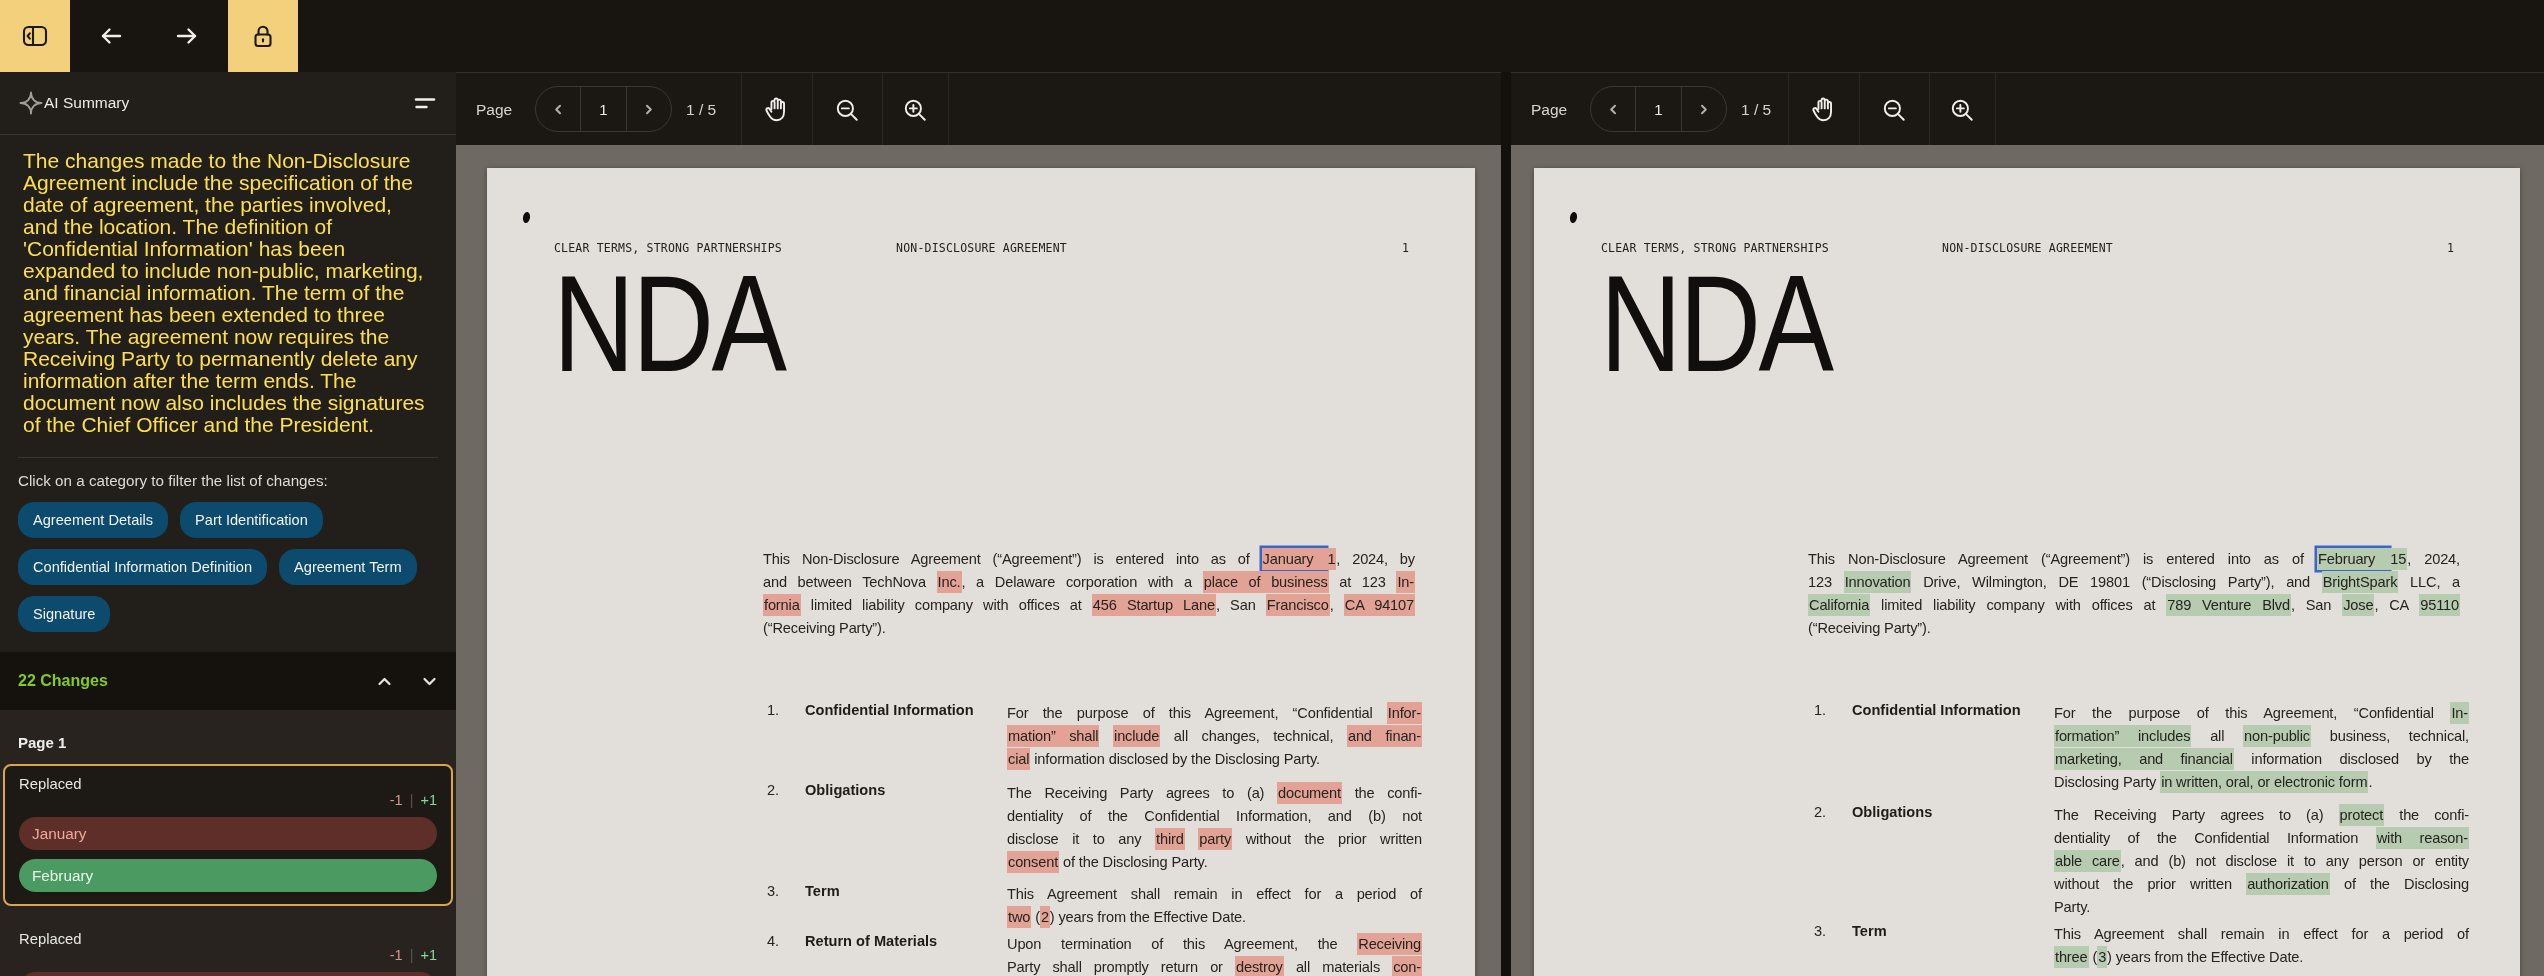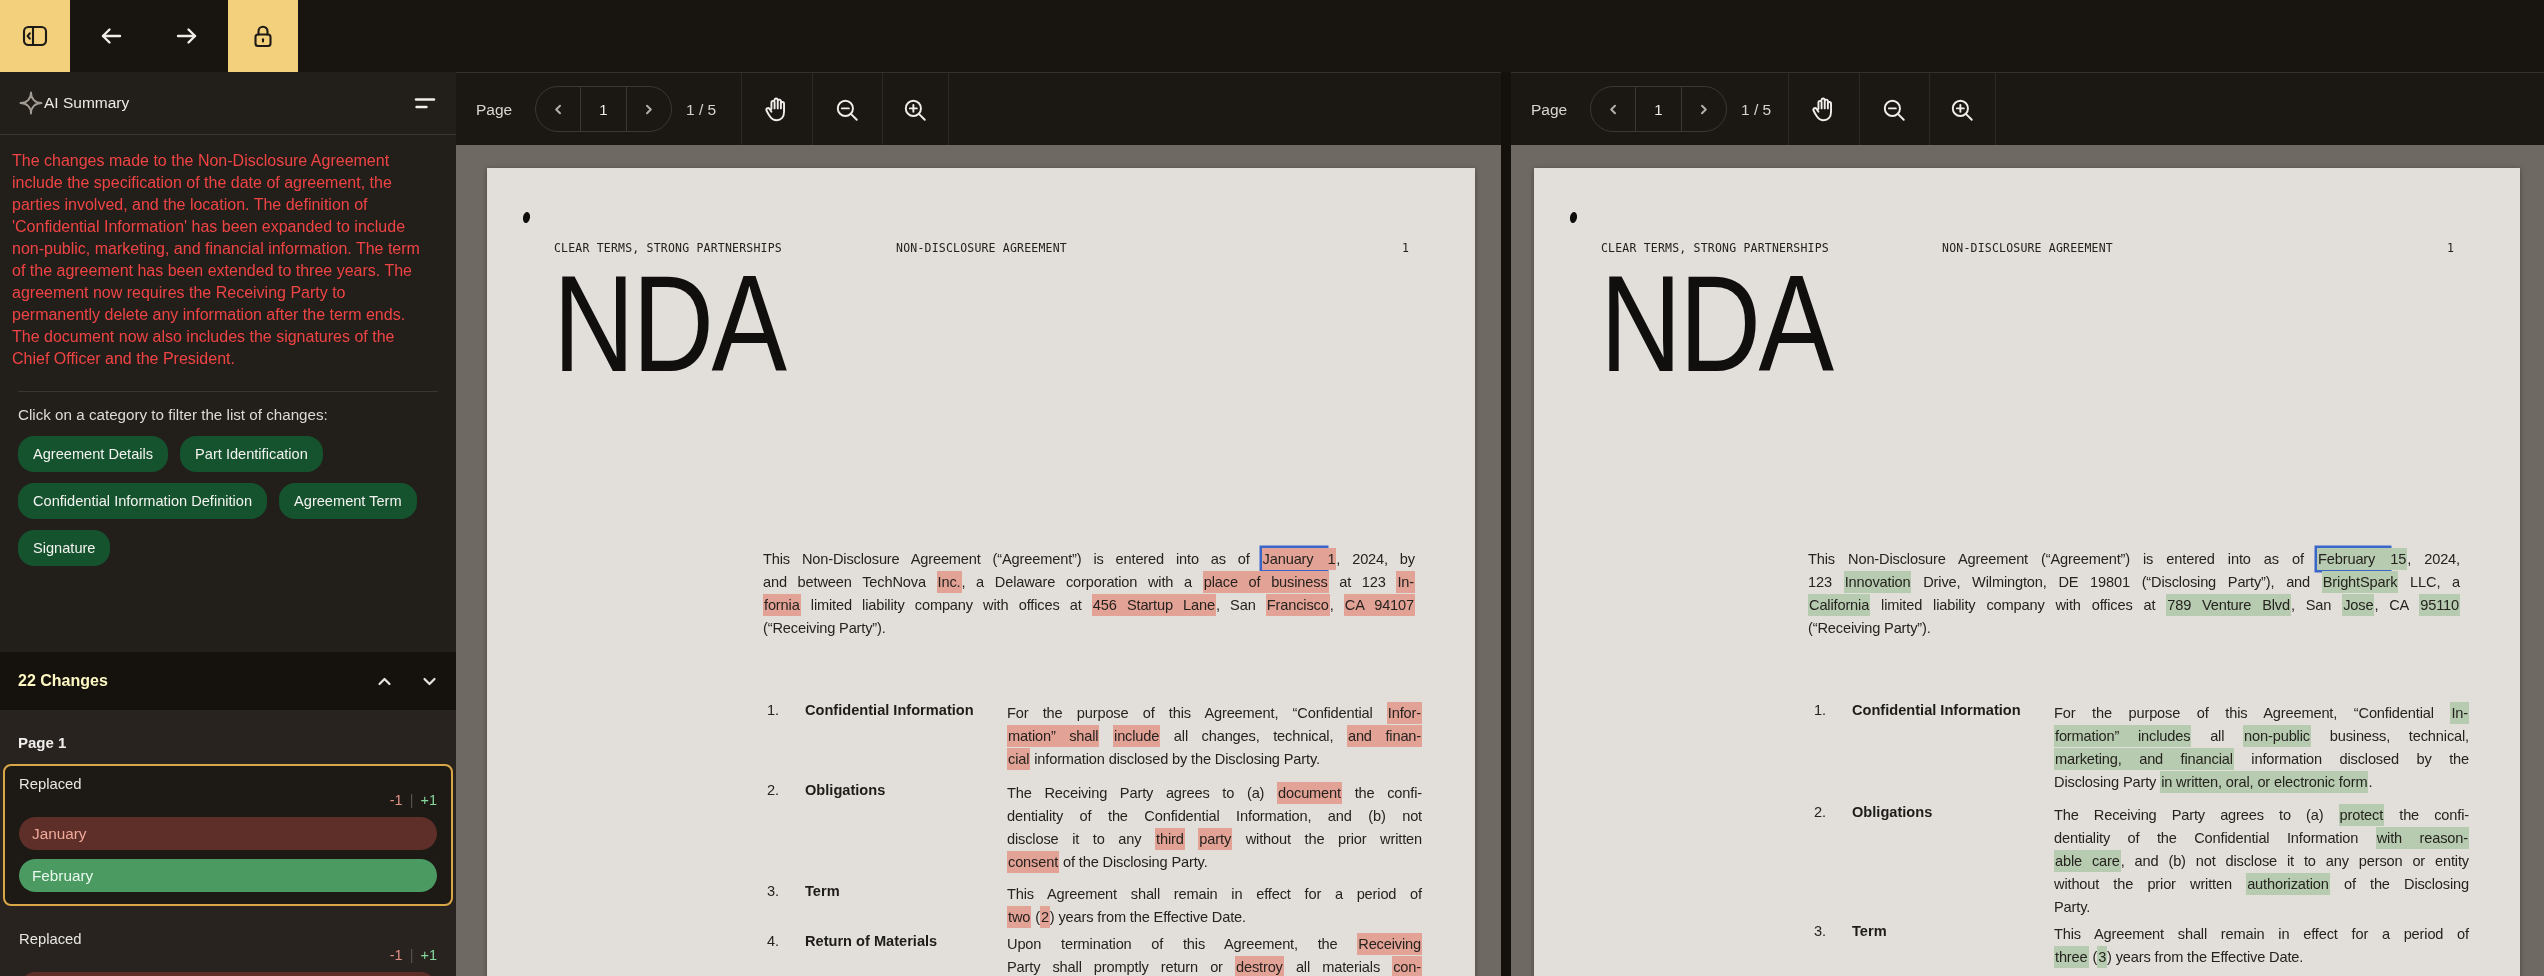--- a/index.html
+++ b/index.html
@@ -12,29 +12,29 @@
   .tbtn { width:70px; height:72px; display:flex; align-items:center; justify-content:center; }
   .tbtn.active { background:#f2d07c; }
 
   
   .sidebar { position:absolute; top:72px; left:0; width:456px; bottom:0; background:#221e1a;
              color:#d8d4d0; overflow:hidden; z-index:20; }
   .sb-head { height:63px; display:flex; align-items:center; padding:0 18px;
              border-bottom:1px solid #3a352f; }
   .sb-title { font-size:15.5px; color:#eceae7; }
   .sb-filter { margin-left:auto; }
-  .sb-summary { padding:15px 18px 0 12px; font-size:16px; line-height:22px; color:#ef4444; width:448px; }
+  .sb-summary { padding:15px 18px 0 23px; font-size:21px; line-height:22px; color:#fde047; width:448px; }
   .sb-div { border-top:1px solid #3a352f; margin:21px 18px 0 18px; }
   .sb-instr { padding:14px 18px 0 18px; font-size:15.2px; color:#dedad6; }
   .chips { padding:13px 18px 0 18px; max-width:448px; display:flex; flex-wrap:wrap; gap:11px 12px; }
-  .chip { background:#14532d; color:#f4f3f1; height:31px; border-radius:16px; padding:18px 15px;
+  .chip { background:#0c4a6e; color:#f4f3f1; height:31px; border-radius:16px; padding:18px 15px;
           font-size:14.6px; display:flex; align-items:center; white-space:nowrap; cursor:pointer; }
   .changes-head { position:absolute; top:580px; left:0; right:0; height:58px; background:#15110d;
                   display:flex; align-items:center; padding:0 18px; }
-  .changes-title { font-size:16px; font-weight:bold; color:#fef9c3; }
+  .changes-title { font-size:16px; font-weight:bold; color:#84cc16; }
   .ch-icons { margin-left:auto; display:flex; gap:28px; }
   .changes-list { position:absolute; top:638px; left:0; right:0; bottom:0; background:#28231f;
                   padding-top:24px; }
   .group-label { margin-left:18px; font-size:15px; font-weight:bold; color:#f0efed; }
   .card { margin:13px 3px 0 3px; border-radius:8px; padding:10px 14px 12px 14px;
           border:2px solid transparent; cursor:pointer; }
   .card.selected { border-color:#d9a648; background:#1d1915; }
   .card-row { display:flex; align-items:baseline; font-size:14.8px;flex-direction:column; }
   .card-type { color:#e9e7e4; }
   .counts { margin-left:auto; font-size:14.5px; }

